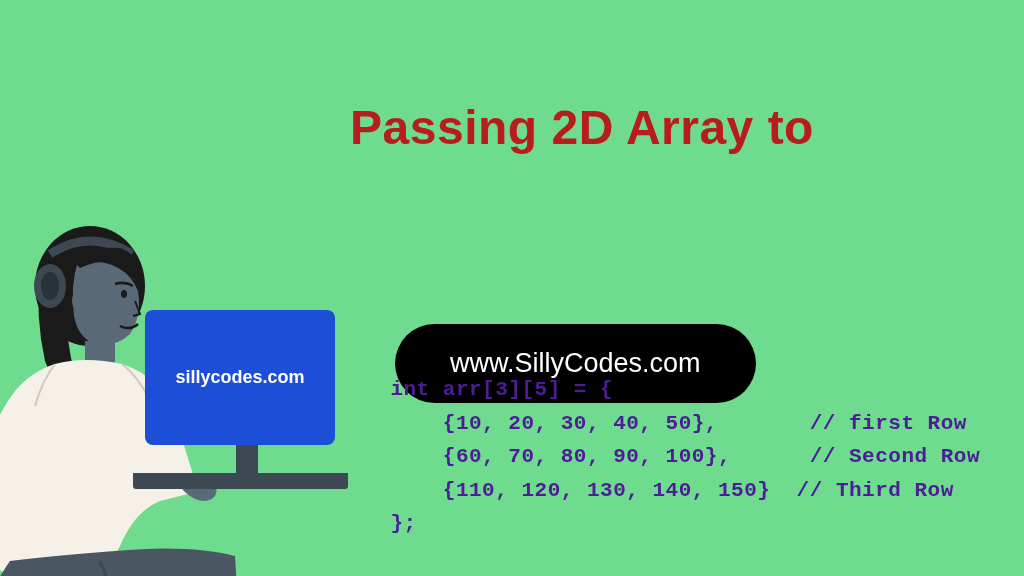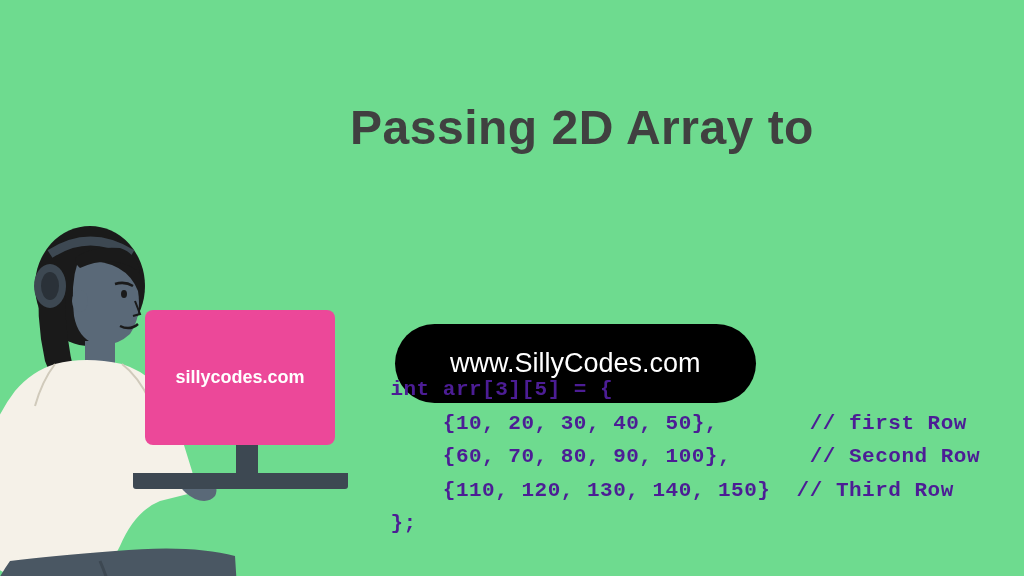--- a/index.html
+++ b/index.html
@@ -18,35 +18,35 @@
     }
     
     .title {
       position: absolute;
       top: 90px;
       left: 200px;
       right: 60px;
       text-align: center;
       font-size: 48px;
       font-weight: 900;
-      color: #404040;
+      color: #b91c1c;
       line-height: 1.6;
       letter-spacing: 0.5px;
     }
     
     .monitor-container {
       position: absolute;
       left: 145px;
       top: 310px;
     }
     
     .monitor-screen {
       width: 190px;
       height: 135px;
-      background: #ec4899;
+      background: #1d4ed8;
       border-radius: 8px;
       display: flex;
       align-items: center;
       justify-content: center;
       position: relative;
     }
     
     .monitor-screen-text {
       color: #fff;
       font-size: 18px;

